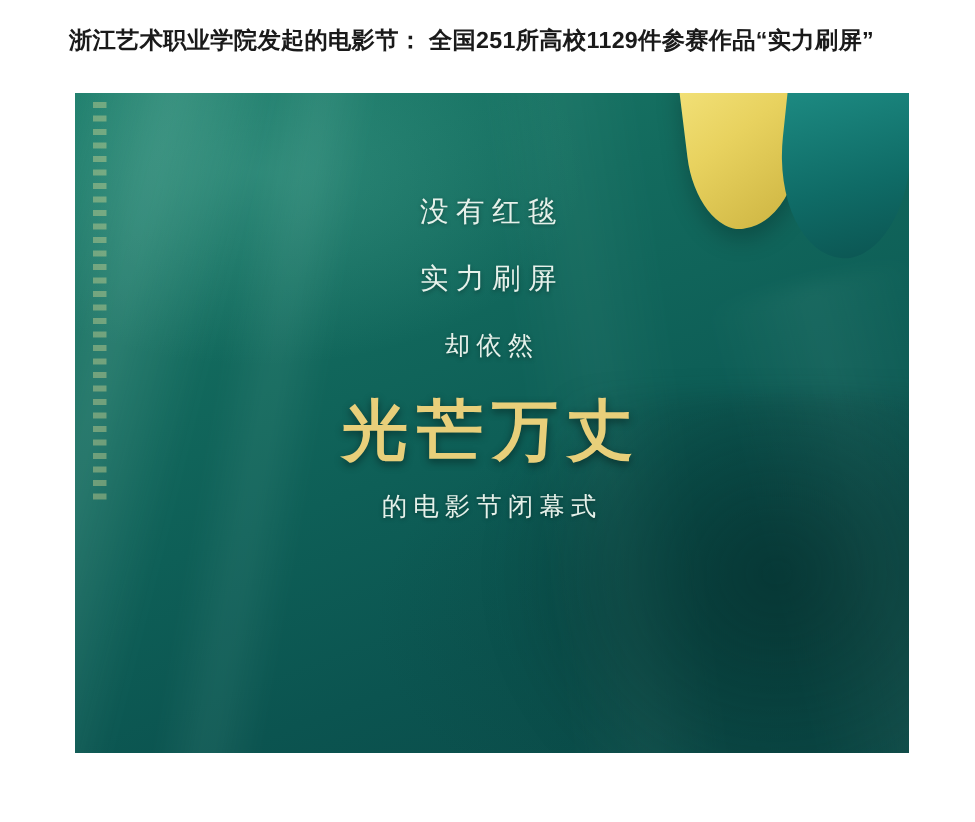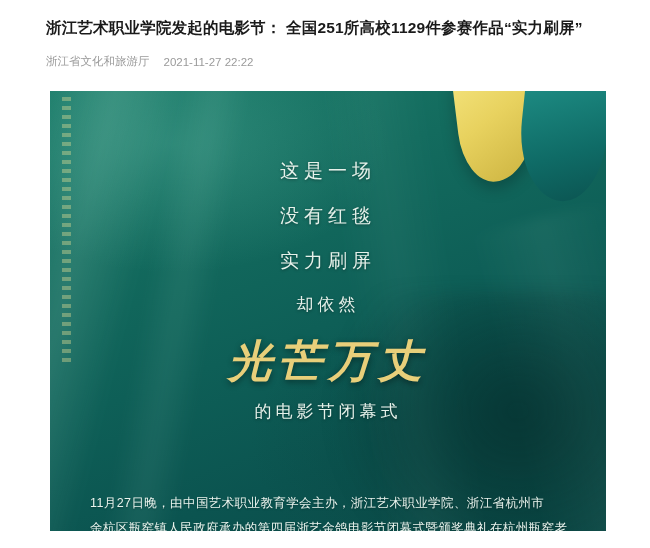--- a/index.html
+++ b/index.html
@@ -137,21 +137,20 @@
     font-weight: 500;
   }
   .pline.small { font-size: 17px; letter-spacing: 4px; }
   .gold-title {
     font-family: "Liberation Serif", serif;
     font-size: 44px;
     letter-spacing: 6px;
     color: #e8cf7a;
     margin: 6px 0 18px 0;
     line-height: 1.05;
-    font-style: italic;
     font-weight: bold;
     text-shadow: 0 2px 6px rgba(0,0,0,0.45);
   }
   .pline.last {
     font-size: 17px;
     letter-spacing: 4px;
     margin-bottom: 0;
   }
   
   .poster-caption {
@@ -170,24 +169,20 @@
 </style>
 </head>
 <body>
 
 <div class="page">
 
   <div class="article">
 
     <h1 class="headline">浙江艺术职业学院发起的电影节： 全国251所高校1129件参赛作品“实力刷屏”</h1>
 
-    <div class="meta">
-      <span class="source">浙江省文化和旅游厅</span>
-      <span class="date">2021-11-27 22:22</span>
-    </div>
 
     <div class="figure">
       <div class="poster-bg"></div>
       <div class="fold f1"></div>
       <div class="fold f2"></div>
       <div class="fold f3"></div>
       <div class="fold f4"></div>
       <div class="dark-blob"></div>
       <div class="cloth-yellow"></div>
       <div class="cloth-teal"></div>
@@ -219,28 +214,23 @@
           <i></i>
           <i></i>
           <i></i>
           <i></i>
           <i></i>
           <i></i>
           <i></i>
       </div>
 
       <div class="poster-text">
-        <p class="pline">这是一场</p>
         <p class="pline">没有红毯</p>
         <p class="pline">实力刷屏</p>
         <p class="pline small">却依然</p>
         <p class="gold-title">光芒万丈</p>
         <p class="pline last">的电影节闭幕式</p>
       </div>
 
-      <div class="poster-caption">
-        <p>11月27日晚，由中国艺术职业教育学会主办，浙江艺术职业学院、浙江省杭州市</p>
-        <p>余杭区瓶窑镇人民政府承办的第四届浙艺金鸽电影节闭幕式暨颁奖典礼在杭州瓶窑老</p>
-      </div>
     </div>
 
   </div>
 </div>
 
 </body></html>

